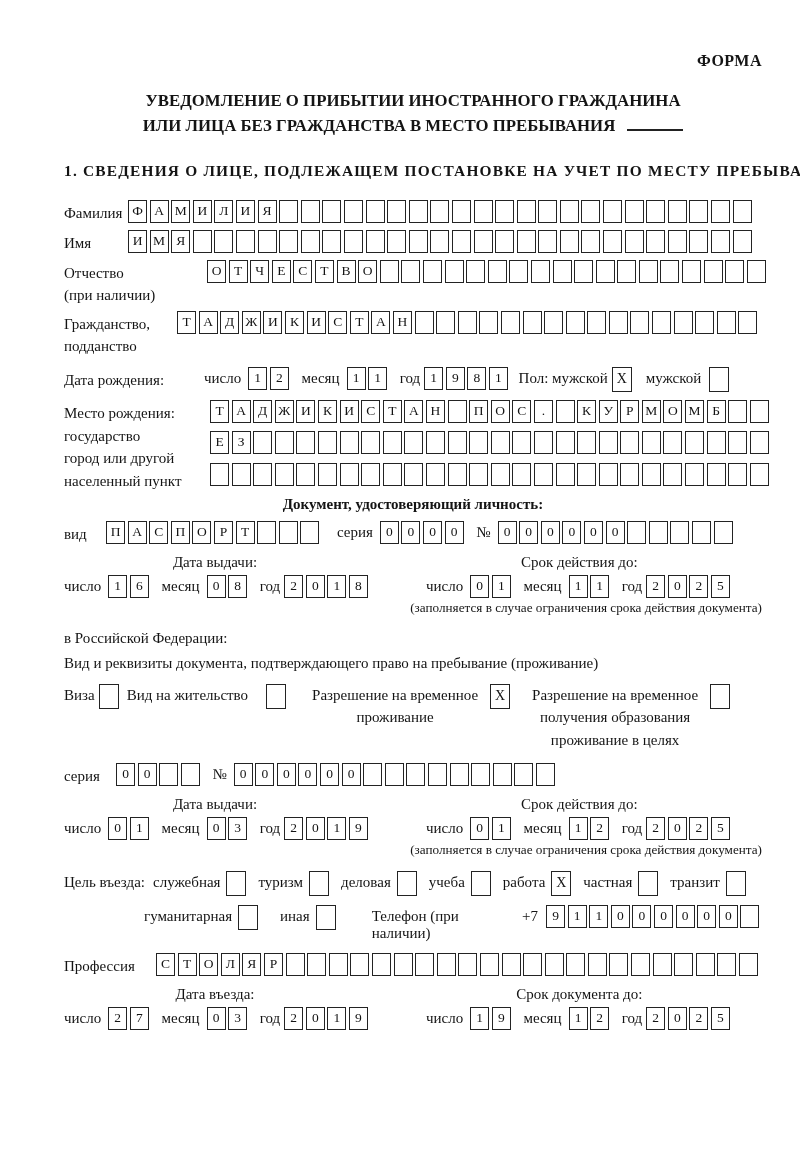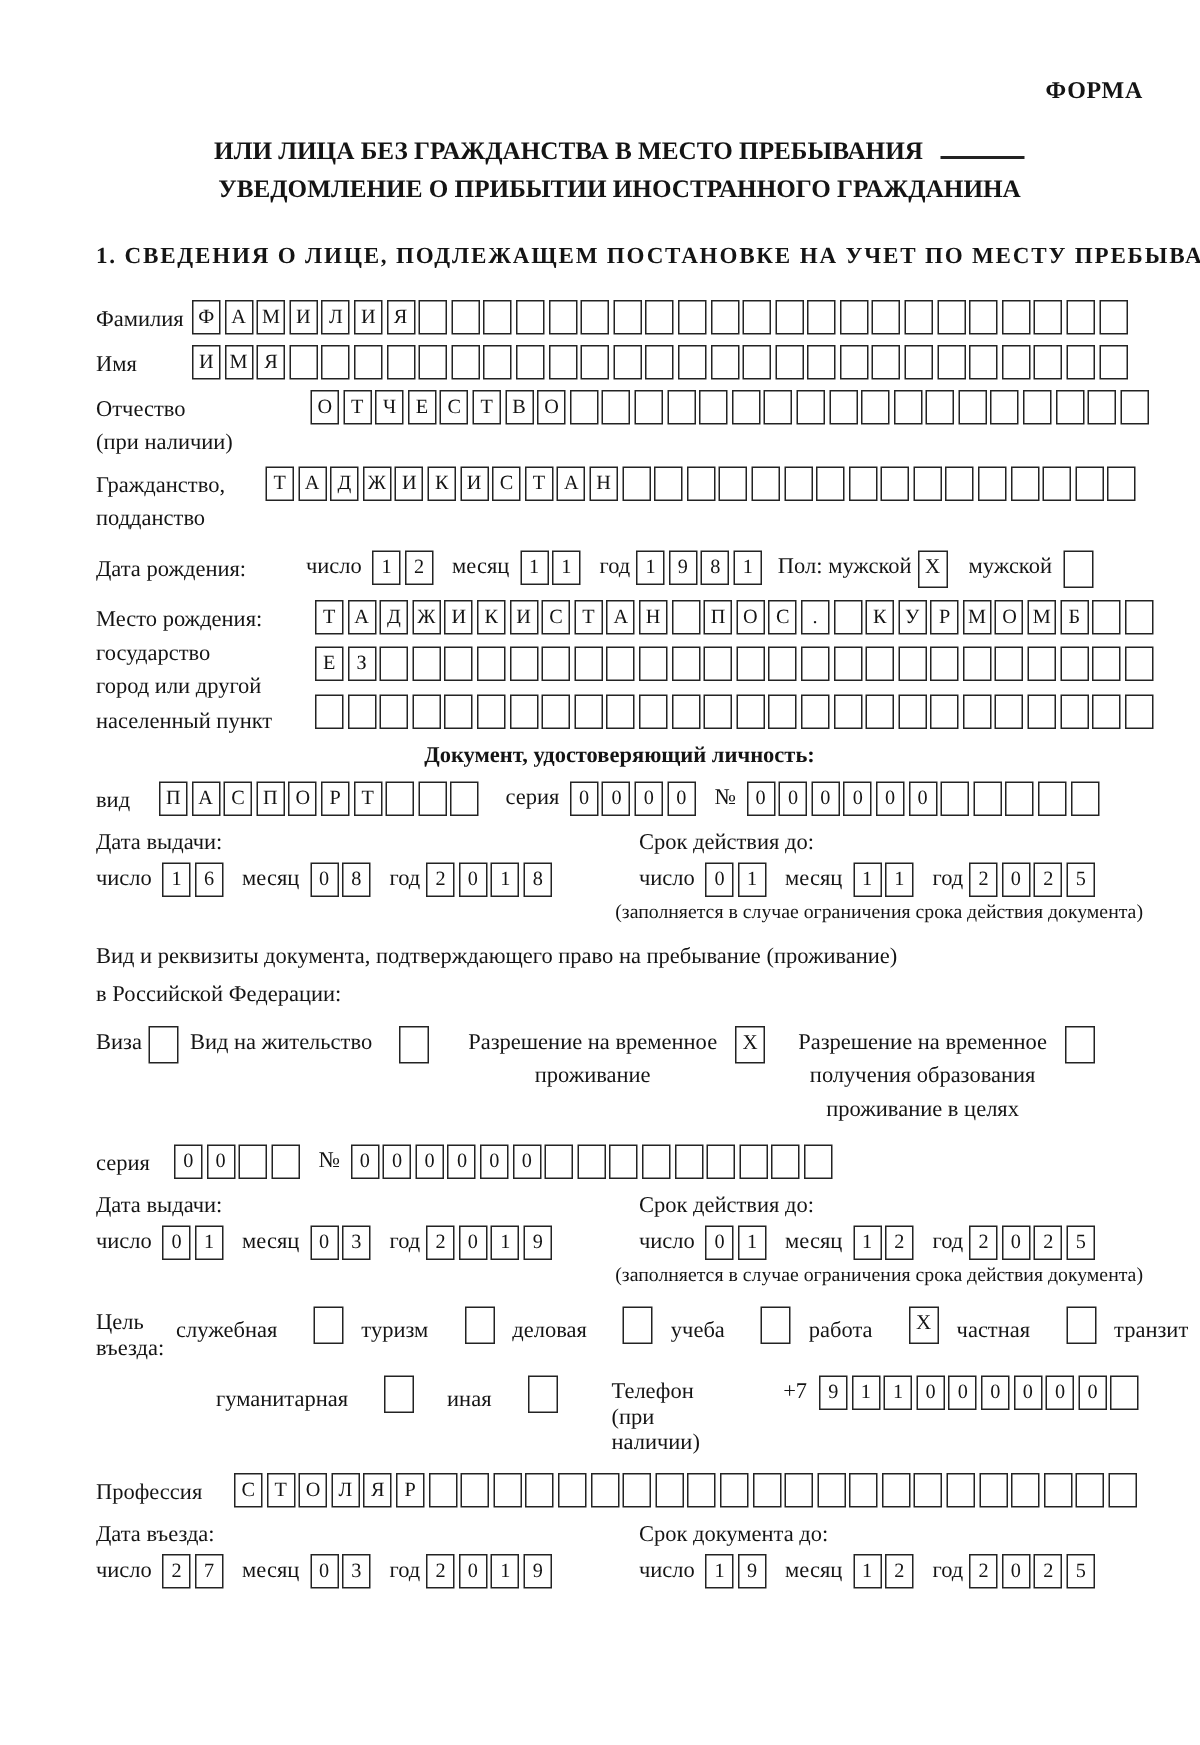--- a/index.html
+++ b/index.html
@@ -30,47 +30,47 @@
   .cbox {
     display:inline-block; box-sizing:border-box; width:20px; height:25px;
     border:1.6px solid #232323; text-align:center; font-size:14px; line-height:22px;
     vertical-align:top; background:#fff; flex:none;
   }
   .dlab { padding:3px 7px 0 10px; flex:none; }
   .dlab-first { padding-left:0; }
   
   .datepair { display:flex; margin-top:8px; font-size:15px; }
   .dateblock { flex:none; }
-  .dateblock .datetitle { text-align:left; margin-bottom:4px; }
+  .dateblock .datetitle { text-align:center; margin-bottom:4px; }
   .datefields { display:flex; align-items:flex-start; }
   .note { text-align:right; font-size:13.2px; margin-top:2px; }
   
   .optrow { display:flex; align-items:flex-start; margin-top:8px; font-size:15px; }
   .opt { display:flex; align-items:flex-start; flex:none; }
   .optlines { text-align:center; line-height:1.5; }
   
   .prow { display:flex; align-items:flex-start; font-size:15px; margin-top:9px; }
-  .pitem { display:flex; align-items:flex-end; flex:none;gap:18px; }
+  .pitem { display:flex; align-items:flex-start; flex:none; }
   .pitem .plab { padding-top:3px; margin-right:6px; }
   
   .labcol { flex:none; font-size:15px; line-height:1.52; padding-top:2px; }
   .rowstack .boxrow { display:block; margin-bottom:8.5px; }
   .doc-head { text-align:center; font-weight:bold; font-size:15px; margin:2px 0 8px; }
   .intro { font-size:15px; line-height:1.65; margin-top:10px; }
 </style>
 </head>
 <body>
 
 <div class="page">
 
   <div class="forma">ФОРМА</div>
 
   <div class="title">
+    <div>УВЕДОМЛЕНИЕ О ПРИБЫТИИ ИНОСТРАННОГО ГРАЖДАНИНА</div>
     <div><span>ИЛИ ЛИЦА БЕЗ ГРАЖДАНСТВА В МЕСТО ПРЕБЫВАНИЯ</span><span class="t-underline"></span></div>
-    <div>УВЕДОМЛЕНИЕ О ПРИБЫТИИ ИНОСТРАННОГО ГРАЖДАНИНА</div>
   </div>
 
   <div class="sec-title">1. СВЕДЕНИЯ О ЛИЦЕ, ПОДЛЕЖАЩЕМ ПОСТАНОВКЕ НА УЧЕТ ПО МЕСТУ ПРЕБЫВАНИЯ</div>
 
   <div class="frow">
     <span class="flabel" style="width:64px">Фамилия</span>
     <span class="boxrow"><span class="box">Ф</span><span class="box">А</span><span class="box">М</span><span class="box">И</span><span class="box">Л</span><span class="box">И</span><span class="box">Я</span><span class="box"></span><span class="box"></span><span class="box"></span><span class="box"></span><span class="box"></span><span class="box"></span><span class="box"></span><span class="box"></span><span class="box"></span><span class="box"></span><span class="box"></span><span class="box"></span><span class="box"></span><span class="box"></span><span class="box"></span><span class="box"></span><span class="box"></span><span class="box"></span><span class="box"></span><span class="box"></span><span class="box"></span><span class="box"></span></span>
   </div>
 
   <div class="frow">
@@ -153,22 +153,22 @@
         <span class="dlab">месяц</span>
         <span class="boxrow"><span class="box">1</span><span class="box">1</span></span>
         <span class="dlab" style="padding-right:4px">год</span>
         <span class="boxrow"><span class="box">2</span><span class="box">0</span><span class="box">2</span><span class="box">5</span></span>
       </div>
     </div>
   </div>
   <div class="note">(заполняется в случае ограничения срока действия документа)</div>
 
   <div class="intro">
+    <div>в Российской Федерации:</div>
     <div>Вид и реквизиты документа, подтверждающего право на пребывание (проживание)</div>
-    <div>в Российской Федерации:</div>
   </div>
 
   <div class="optrow">
     <span class="opt">
       <span class="plab" style="padding-top:3px">Виза</span>
       <span class="cbox" style="margin-left:4px"></span>
     </span>
     <span class="opt" style="margin-left:8px">
       <span class="plab" style="padding-top:3px">Вид на жительство</span>
       <span class="cbox" style="margin-left:18px"></span>

